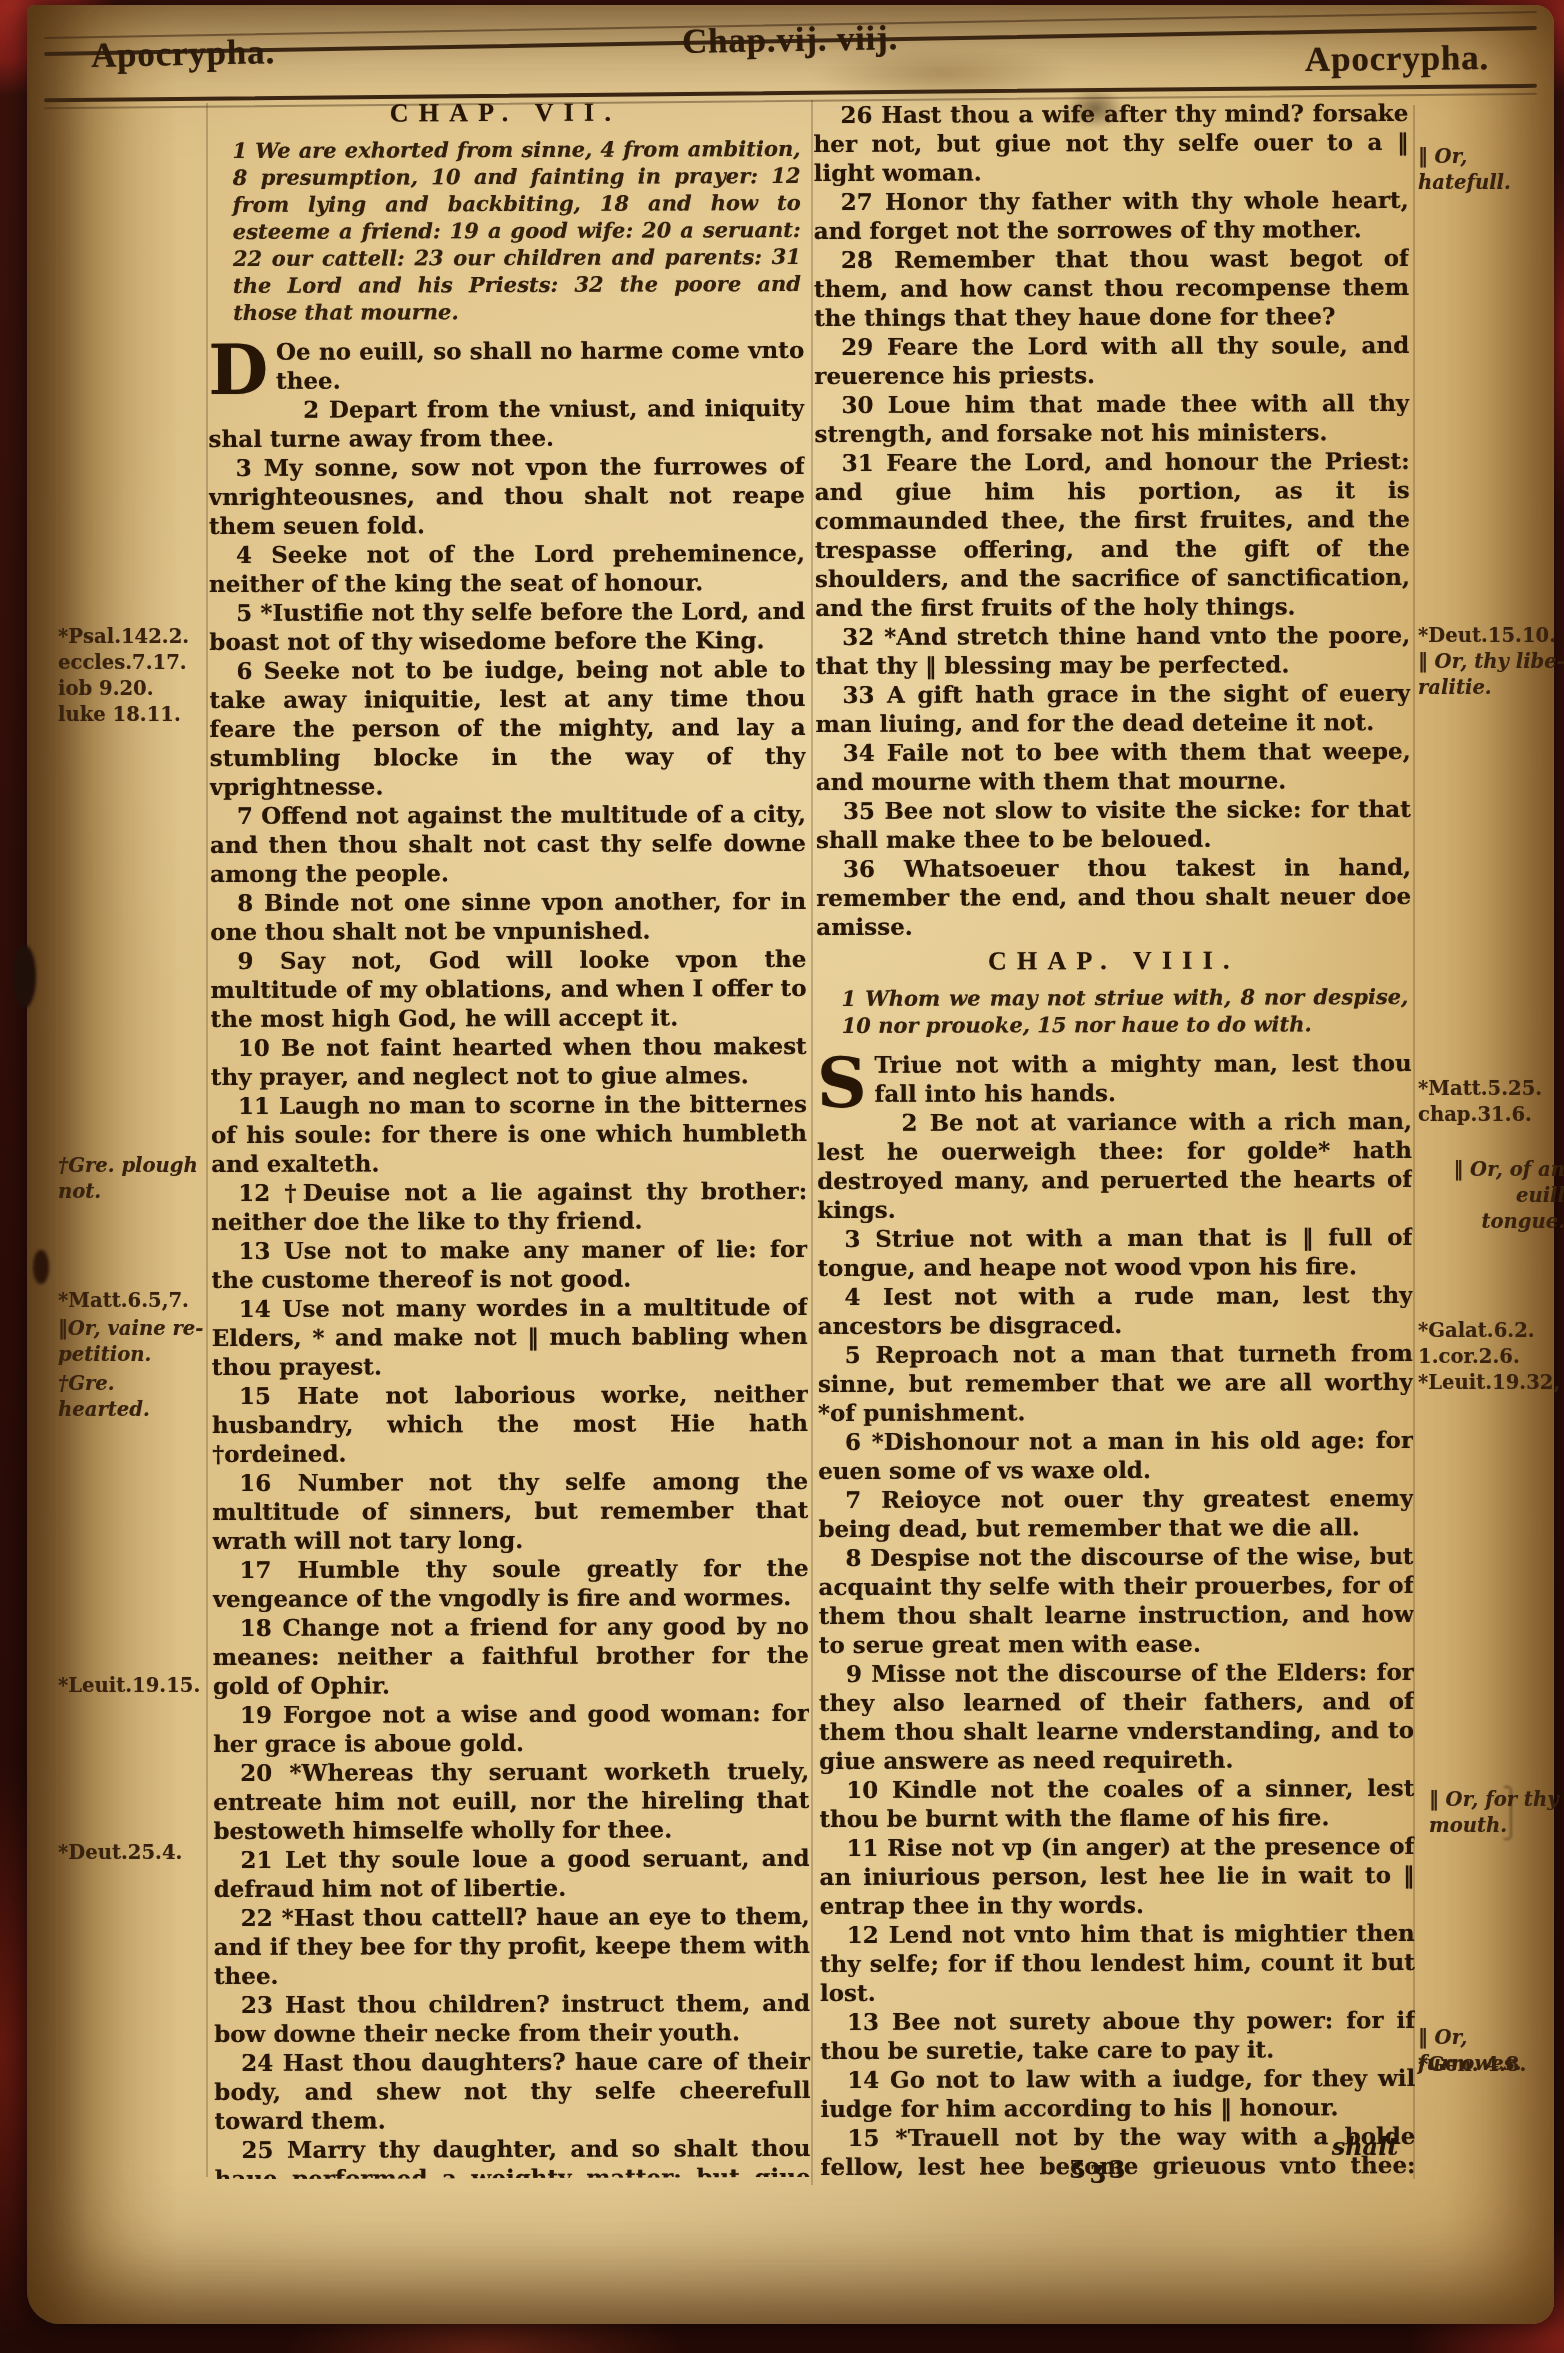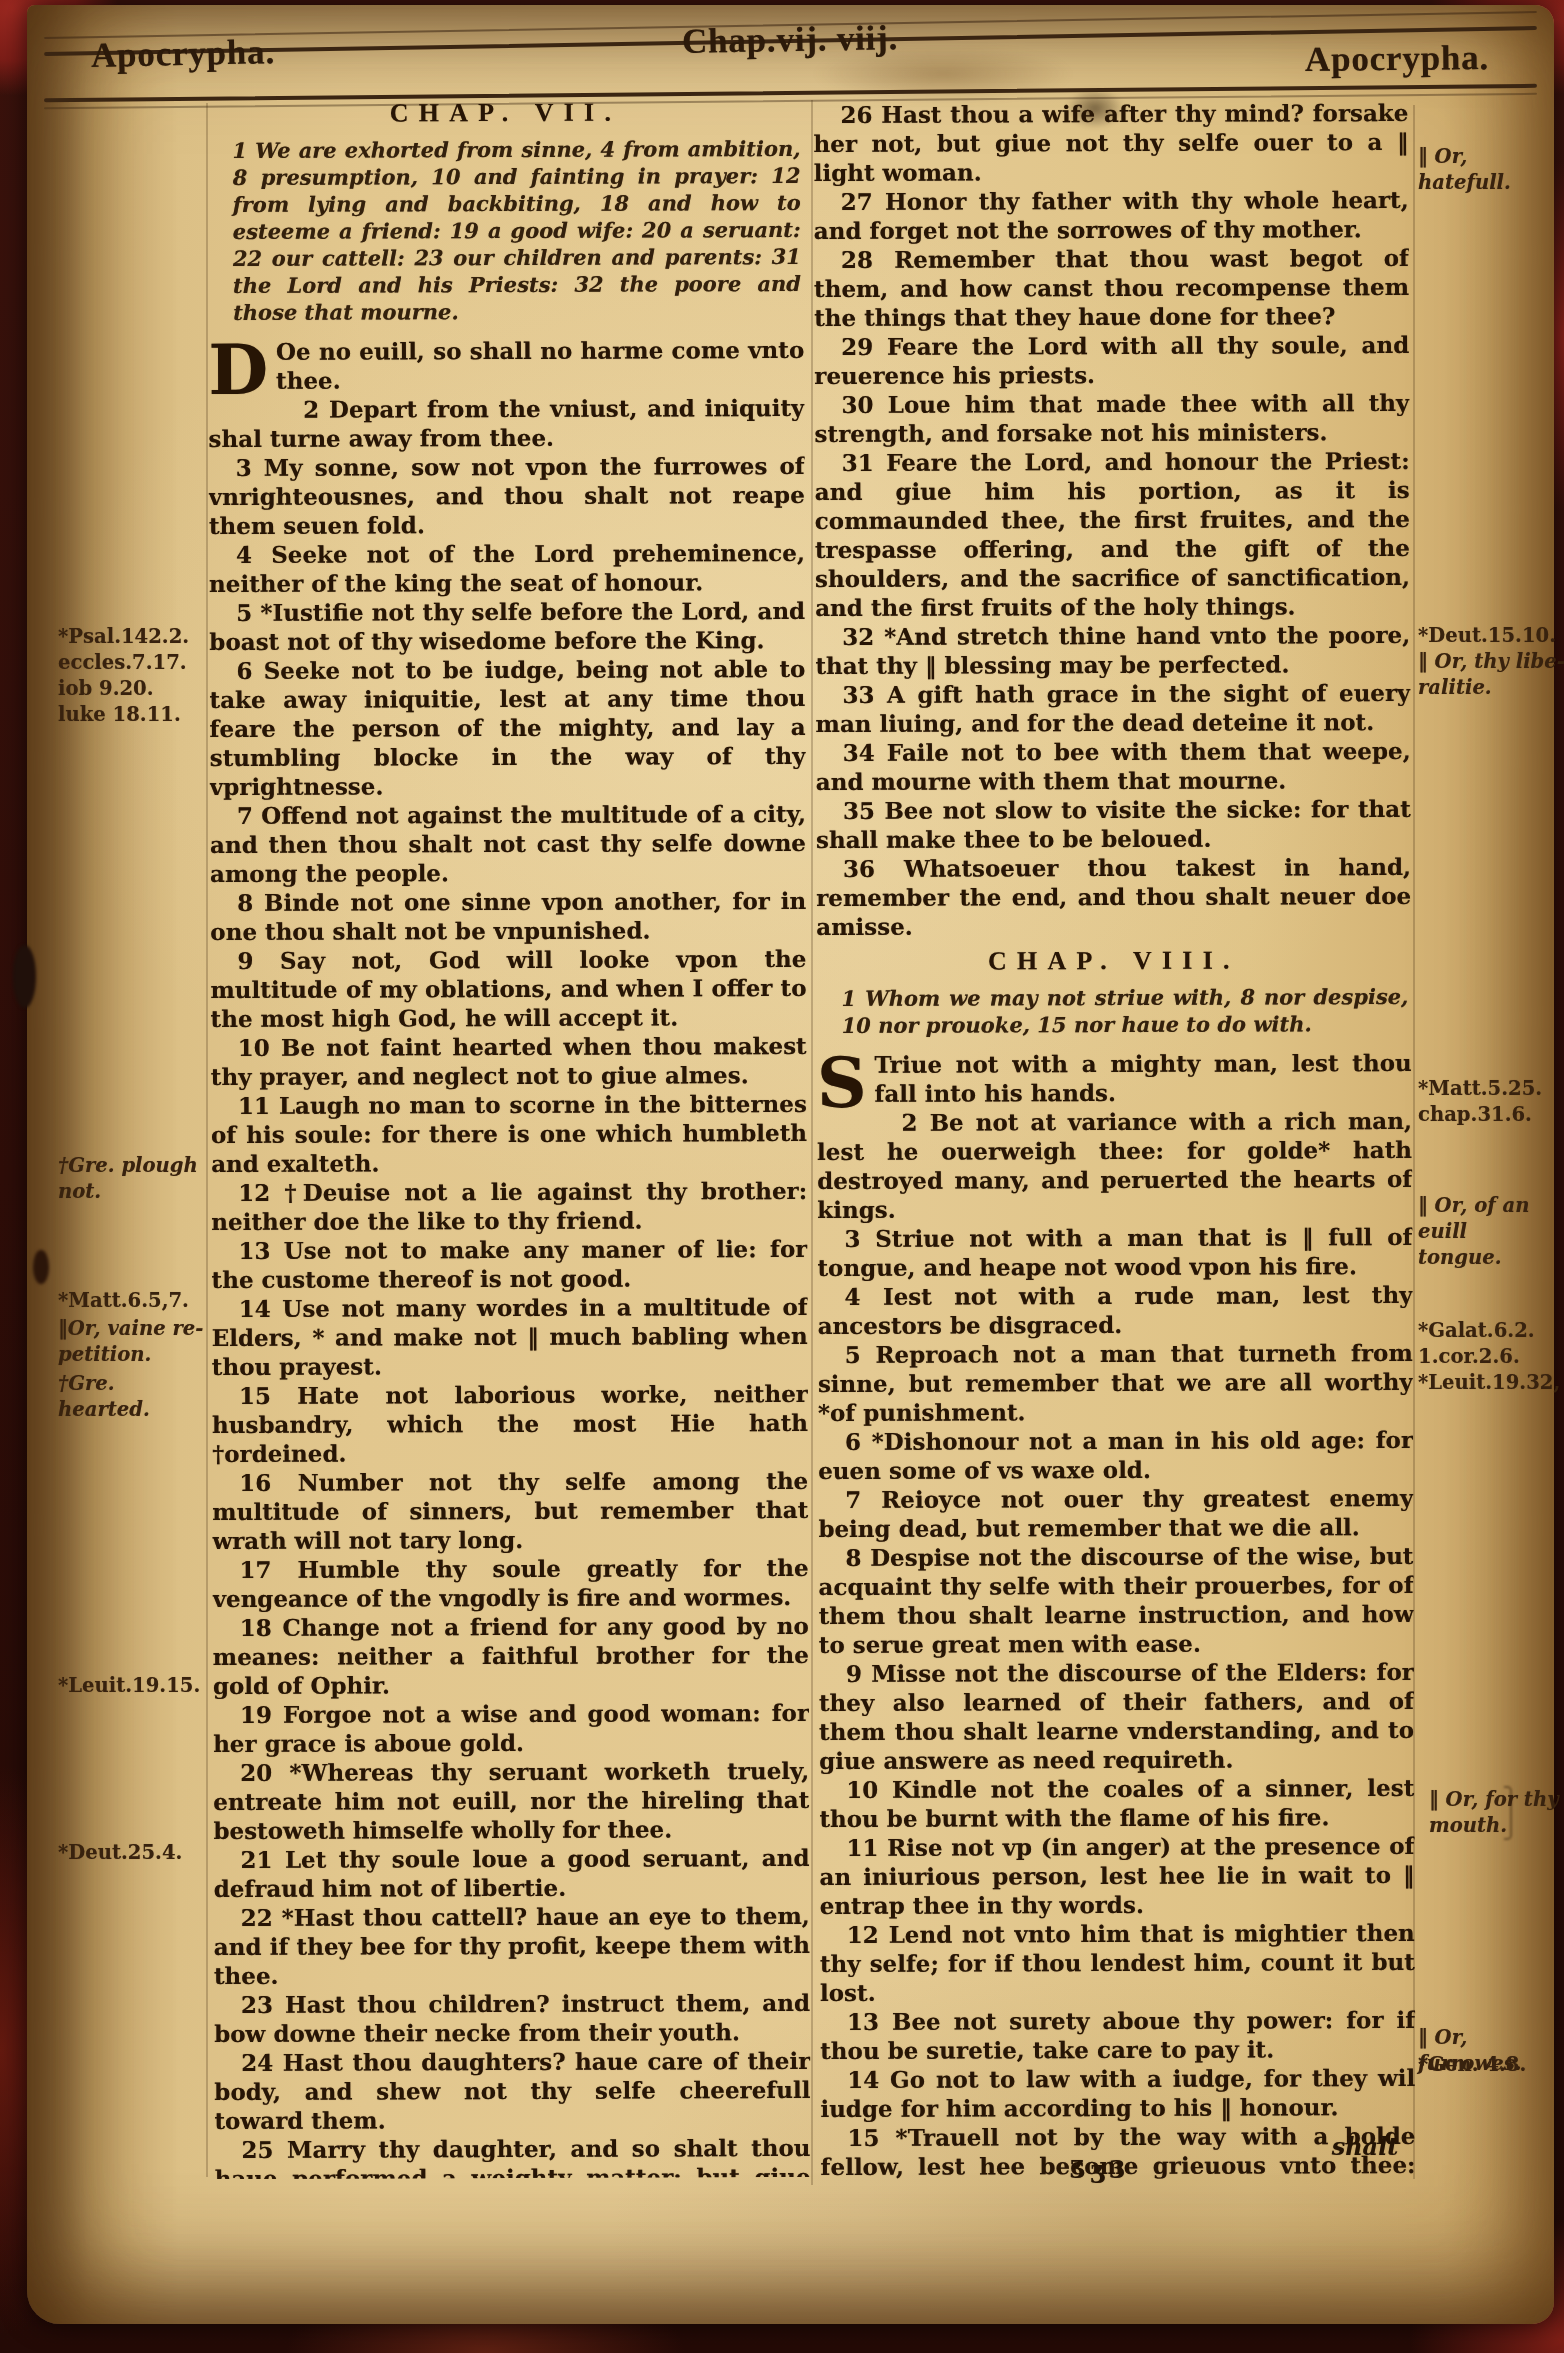--- a/index.html
+++ b/index.html
@@ -56,21 +56,21 @@
     text-indent:27px;margin:0;}
   .verse-drop{text-indent:0;}
   .dropcap{float:left;font-weight:bold;font-size:69px;line-height:55px;margin:4.7px 7.8px 0 0;}
   .mn{position:absolute;width:147px;font-size:19.6px;line-height:26px;color:#38220e;
     white-space:pre-line;font-weight:600;text-shadow:0 0 0.8px rgba(56,34,14,.4);}
   .mn.gloss{font-style:italic;}
   .mn-l{left:58px;}  .mn-r{left:1418px;}
   #mn-l1{top:576px;margin-top:48px;} #mn-l2{top:1153px;} #mn-l3a{top:1288px;} #mn-l3b{top:1316px;}
   #mn-l3c{top:1371px;} #mn-l4{top:1673px;} #mn-l5{top:1840px;}
   #mn-r1{top:144px;} #mn-r2a{top:623px;} #mn-r2b{top:649px;} #mn-r3a{top:1076px;}
-  #mn-r3b{top:1193px;} #mn-r4{top:1318px;} #mn-r5{top:1787px;margin-left:11px;} #mn-r6a{top:2025px;}
+  #mn-r3b{top:1157px;text-align:right;} #mn-r4{top:1318px;} #mn-r5{top:1787px;margin-left:11px;} #mn-r6a{top:2025px;}
   #mn-r6b{top:2052px;}
   .footerline{position:absolute;font-weight:bold;font-size:24px;color:#241405;
     text-shadow:0 0 0.8px rgba(36,20,5,.5);}
   #sig{left:1070px;top:2135px;letter-spacing:4.7px;margin-top:20px;}
   #catch{left:1321px;top:2132px;width:88px;text-align:center;font-style:italic;}
 </style>
 </head>
 <body>
 
 <div id="photo">

